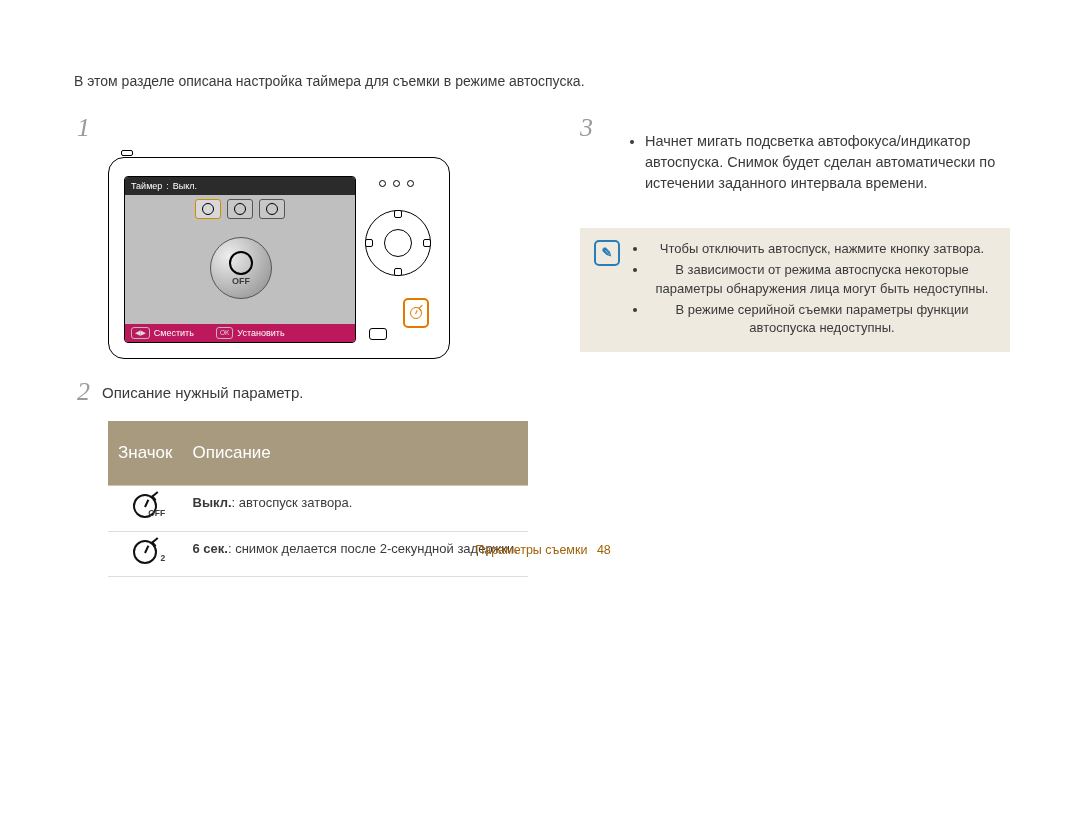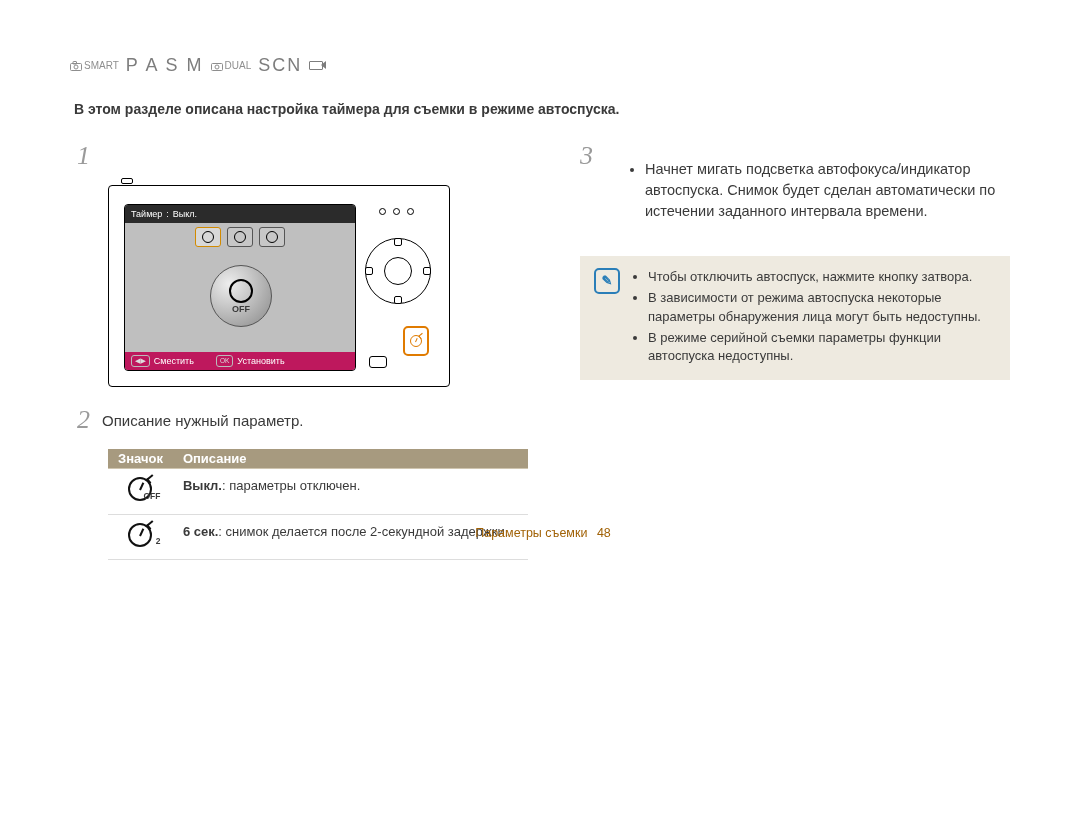--- a/index.html
+++ b/index.html
@@ -31,23 +31,22 @@
     font-size: 14px;
     letter-spacing: .5px;
     display: flex;
     align-items: center;
     gap: 7px;
   }
   .mode-strip .big { font-size: 18px; color: #7d7d7d; font-weight: 500; letter-spacing: 2px; }
   .mode-strip .small { font-size: 10px; letter-spacing: 0; }
 
   .intro {
-    margin: 25px 0 26px 4px;
+    margin: 18px 0 26px 4px;
     font-size: 14px;
-    font-weight: bold;
   }
 
   
   .cols { display: flex; gap: 52px; }
   .col { flex: 1 1 0; }
 
   .step { display: flex; align-items: flex-start; gap: 12px; margin-bottom: 16px; }
   .stepnum {
     font-style: italic;
     font-family: Georgia, 'Times New Roman', serif;
@@ -86,21 +85,21 @@
     border-left: 1.4px solid #000;
     transform: rotate(-40deg);
     right: -3px; top: -2px;
   }
 
   
   .camera-wrap { margin: 4px 0 20px 38px; }
   .camera {
     width: 340px; height: 200px;
     border: 1.5px solid #000;
-    border-radius: 4px;
+    border-radius: 16px;
     position: relative;
     background: #fff;
   }
   .camera::before { 
     content: ""; position: absolute; left: 12px; top: -8px;
     width: 10px; height: 4px; border: 1px solid #000; border-radius: 2px;
   }
   .screen {
     position: absolute;
     left: 15px; top: 18px;
@@ -211,23 +210,23 @@
   .small-btn {
     position: absolute; width: 16px; height: 10px; border: 1px solid #000;
     border-radius: 3px; right: 62px; bottom: 18px;
   }
 
   
   .tbl { width: 420px; margin-left: 38px; border-collapse: collapse; }
   .tbl thead tr { background: #a79a7f; color: #fff; }
   .tbl th {
     text-align: left;
-    font-size: 13px;
-    font-weight: bold;
-    padding: 2px 10px;
+    font-size: 17px;
+    font-weight: normal;
+    padding: 22px 10px;
     border-bottom: 1px solid #cfc5af;
   }
   .tbl td {
     font-size: 13px;
     padding: 8px 10px;
     border-bottom: 1px solid #ddd;
     vertical-align: top;
     line-height: 1.35;
   }
   .tbl td.icon-cell { width: 42px; text-align: center; }
@@ -275,21 +274,21 @@
     line-height: 1.45;
   }
   .note-icon {
     width: 22px; height: 22px;
     border: 2px solid #2a7eb8;
     border-radius: 5px;
     display: flex; align-items: center; justify-content: center;
     color: #2a7eb8; font-weight: bold;
     flex: 0 0 auto;
   }
-  .note ul { margin: 0; padding-left: 16px; }
+  .note ul { margin: 0; padding-left: 16px; text-align: center; }
   .note li { margin-bottom: 2px; }
 
   .footer {
     position: absolute; bottom: 20px; left: 0; right: 0;
     text-align: center;
     font-size: 12.5px;
     color: #a16207;
   }
   .footer span { margin-left: 6px; }
 
@@ -312,40 +311,20 @@
     border-right:5px solid #7d7d7d;
   }
 
 </style>
 </head>
 <body>
 
 <div class="page">
 
   <div class="title-row">
-    <div class="mode-strip">
-      <span class="smart-chip">
-        <svg viewBox="0 0 24 20">
-          <rect x="1" y="5" width="22" height="14" rx="2" fill="none" stroke="#8e8e8e" stroke-width="2"></rect>
-          <rect x="6" y="1" width="7" height="5" rx="1" fill="none" stroke="#8e8e8e" stroke-width="2"></rect>
-          <circle cx="12" cy="12" r="4" fill="none" stroke="#8e8e8e" stroke-width="2"></circle>
-        </svg>
-        <span class="small">SMART</span>
-      </span>
-      <span class="big">P A S M</span>
-      <span class="smart-chip">
-        <svg viewBox="0 0 24 20">
-          <rect x="1" y="5" width="22" height="14" rx="2" fill="none" stroke="#8e8e8e" stroke-width="2"></rect>
-          <circle cx="12" cy="12" r="4" fill="none" stroke="#8e8e8e" stroke-width="2"></circle>
-        </svg>
-        <span class="small">DUAL</span>
-      </span>
-      <span class="big">SCN</span>
-      <span class="video-ico"></span>
-    </div>
   </div>
 
   <div class="intro">В этом разделе описана настройка таймера для съемки в режиме автоспуска.</div>
 
   <div class="cols">
 
     <div class="col">
 
       <div class="step">
         <div class="stepnum">1</div>
@@ -416,21 +395,21 @@
           </tr>
         </thead>
         <tbody>
           <tr>
             <td class="icon-cell">
               <span class="cell-icon">
                 <span class="cell-sub">OFF</span>
               </span>
             </td>
             <td>
-              <b>Выкл.</b><span>: параметры отключен.</span>
+              <b>Выкл.</b><span>: автоспуск затвора.</span>
             </td>
           </tr>
           <tr>
             <td class="icon-cell">
               <span class="cell-icon">
                 <span class="cell-sub">2</span>
               </span>
             </td>
             <td>
               <b>6 сек.</b><span>: снимок делается после 2-секундной задержки.</span>

